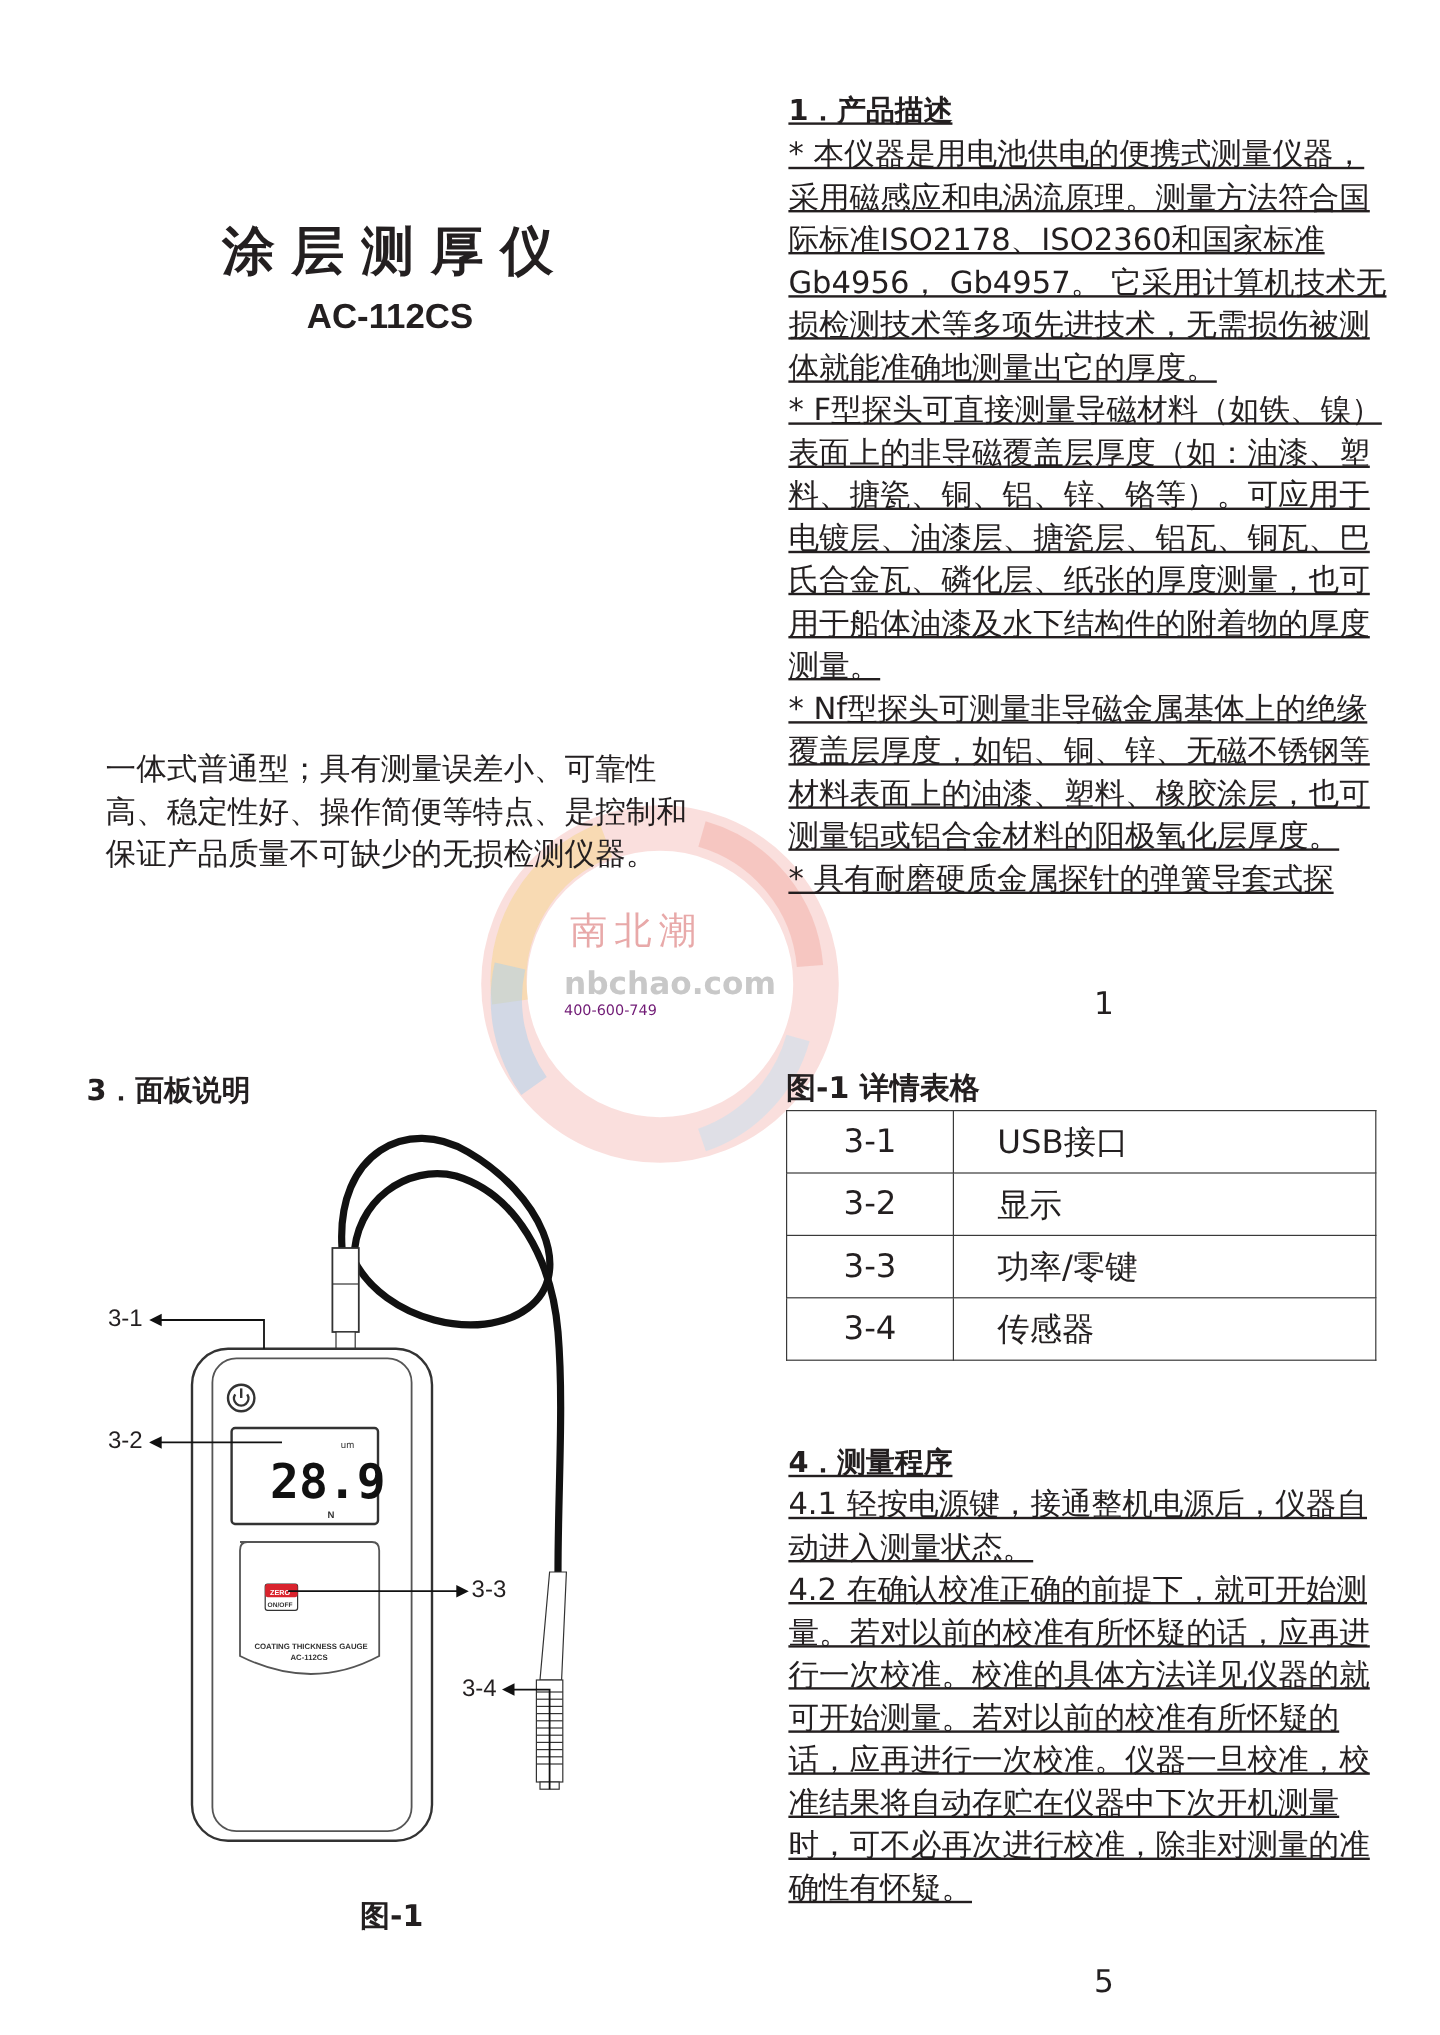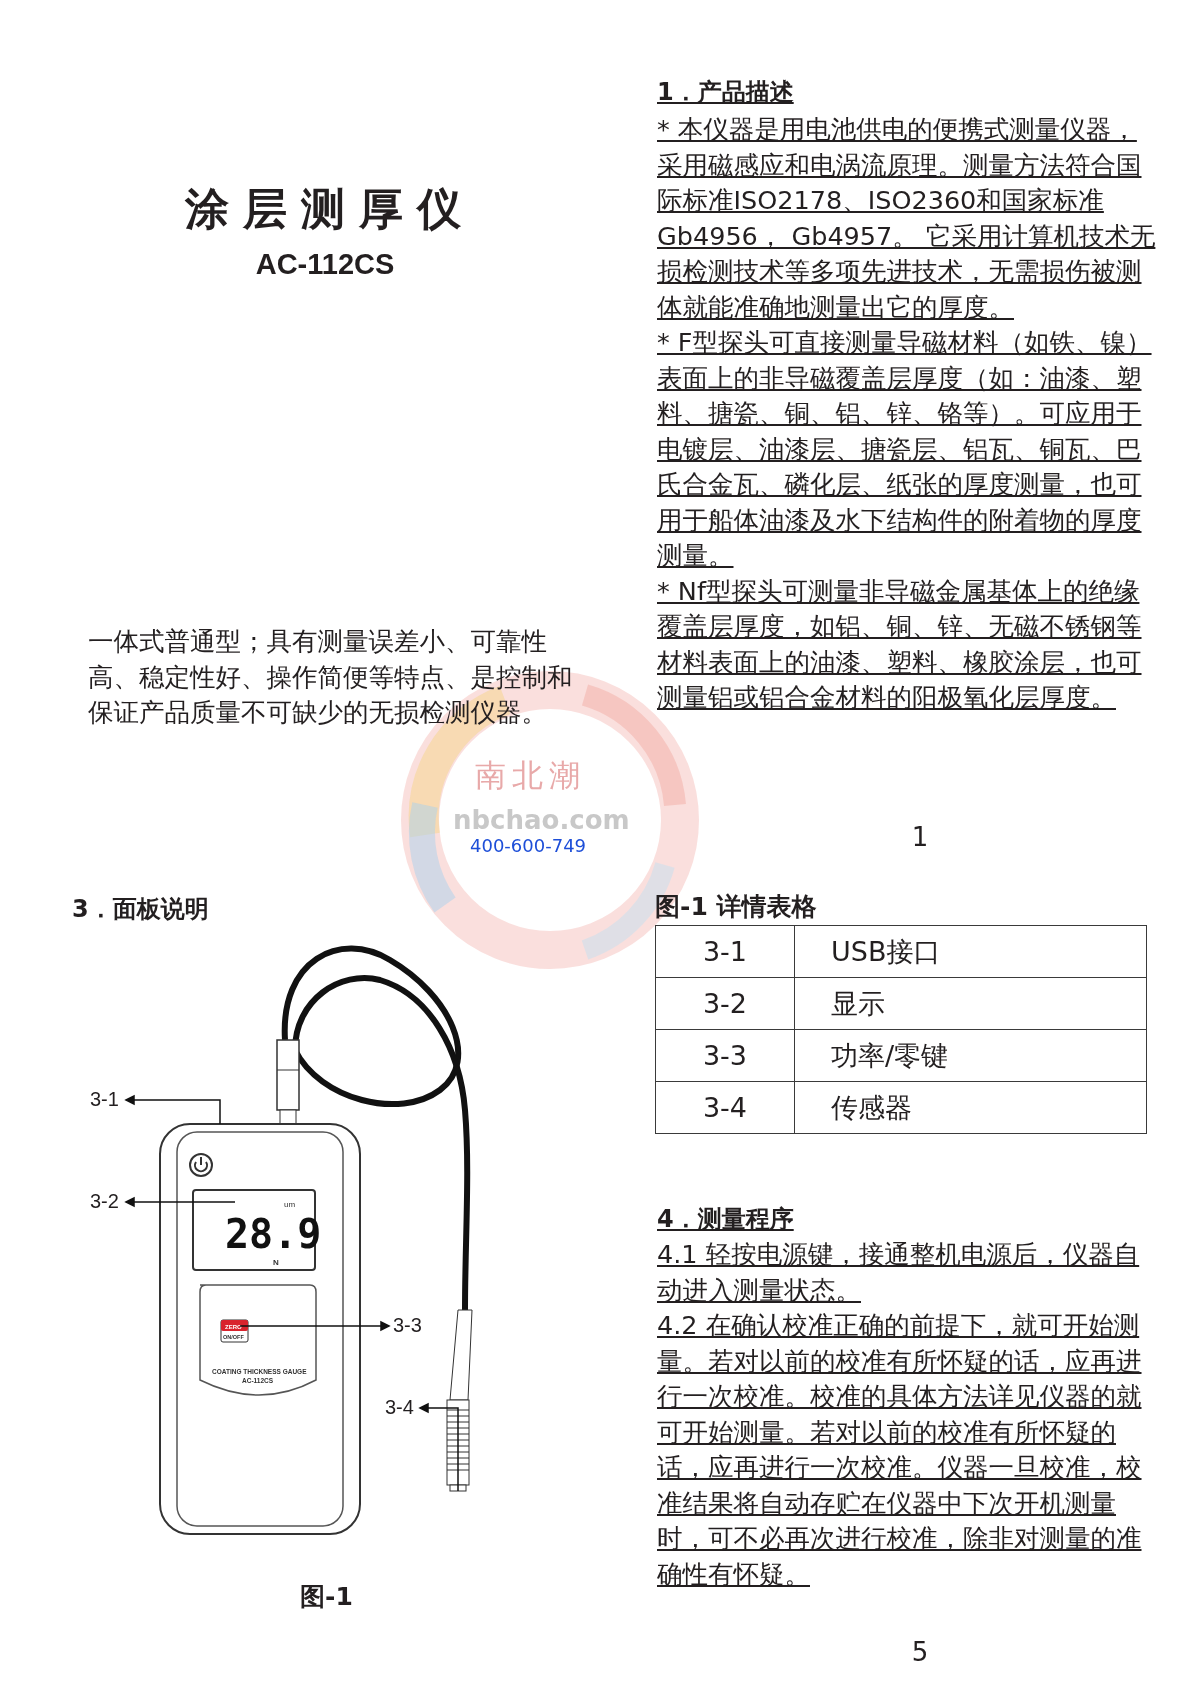--- a/index.html
+++ b/index.html
@@ -30,34 +30,35 @@
 
 <div class="watermark">
   <svg width="330" height="330" viewBox="0 0 330 330">
     <circle cx="165" cy="165" r="130" fill="none" stroke="#f4b7b3" stroke-width="38" opacity="0.45"></circle>
     <path d="M40 180 A125 125 0 0 1 120 45" fill="none" stroke="#f6d58a" stroke-width="30" opacity="0.5"></path>
     <path d="M60 250 A125 125 0 0 1 40 150" fill="none" stroke="#a9d2ee" stroke-width="26" opacity="0.5"></path>
     <path d="M200 40 A125 125 0 0 1 290 150" fill="none" stroke="#f2a9a0" stroke-width="22" opacity="0.45"></path>
     <path d="M280 210 A125 125 0 0 1 200 295" fill="none" stroke="#bfe0f2" stroke-width="20" opacity="0.45"></path>
   </svg>
   <div class="wm-text" style="left:90px;top:100px;font-size:31px;letter-spacing:6px;">南北潮</div>
-  <div class="wm-text" style="left:68px;top:150px;font-size:26px;font-weight:bold;color:#c8c8c8;font-family:'DejaVu Sans',sans-serif;">nbchao.com</div>
-  <div class="wm-text" style="left:85px;top:180px;font-size:18px;color:#1d4ed8;font-family:'DejaVu Sans',sans-serif;">400-600-749</div>
+  <div class="wm-text" style="left:85px;top:150px;font-size:26px;font-weight:bold;color:#c8c8c8;font-family:'DejaVu Sans',sans-serif;">nbchao.com</div>
+  <div class="wm-text" style="left:85px;top:180px;font-size:12px;color:#701a75;font-family:'DejaVu Sans',sans-serif;">400-600-749</div>
 </div>
 
 <div class="abs title-cn">涂层测厚仪</div>
 <div class="abs title-model">AC-112CS</div>
 <div class="abs body-text intro">一体式普通型；具有测量误差小、可靠性高、稳定性好、操作简便等特点、是控制和保证产品质量不可缺少的无损检测仪器。</div>
 
 <div class="abs right-col sec1">
   <div class="heading" style="margin-bottom:4px;">1．产品描述</div>
   <div class="body-text">
     <p>*  本仪器是用电池供电的便携式测量仪器，采用磁感应和电涡流原理。测量方法符合国际标准ISO2178、ISO2360和国家标准Gb4956， Gb4957。 它采用计算机技术无损检测技术等多项先进技术，无需损伤被测体就能准确地测量出它的厚度。</p>
     <p>*  F型探头可直接测量导磁材料（如铁、镍）表面上的非导磁覆盖层厚度（如：油漆、塑料、搪瓷、铜、铝、锌、铬等）。可应用于电镀层、油漆层、搪瓷层、铝瓦、铜瓦、巴氏合金瓦、磷化层、纸张的厚度测量，也可用于船体油漆及水下结构件的附着物的厚度测量。</p>
     <p>* Nf型探头可测量非导磁金属基体上的绝缘覆盖层厚度，如铝、铜、锌、无磁不锈钢等材料表面上的油漆、塑料、橡胶涂层，也可测量铝或铝合金材料的阳极氧化层厚度。</p>
+    <p>* 具有耐磨硬质金属探针的弹簧导套式探</p>
   </div>
 </div>
 <div class="abs page-num" style="left:890px;top:822px;">1</div>
 
 <div class="abs heading" style="left:72px;top:893px;">3．面板说明</div>
 
 <div class="abs" style="left:80px;top:940px;width:440px;height:640px;">
   <svg width="440" height="640" viewBox="0 0 440 640">
 
     <path d="M205 100 C200 20, 260 -10, 310 20 C370 55, 400 120, 360 150 C320 180, 240 160, 215 110" fill="none" stroke="#111" stroke-width="6"></path>

